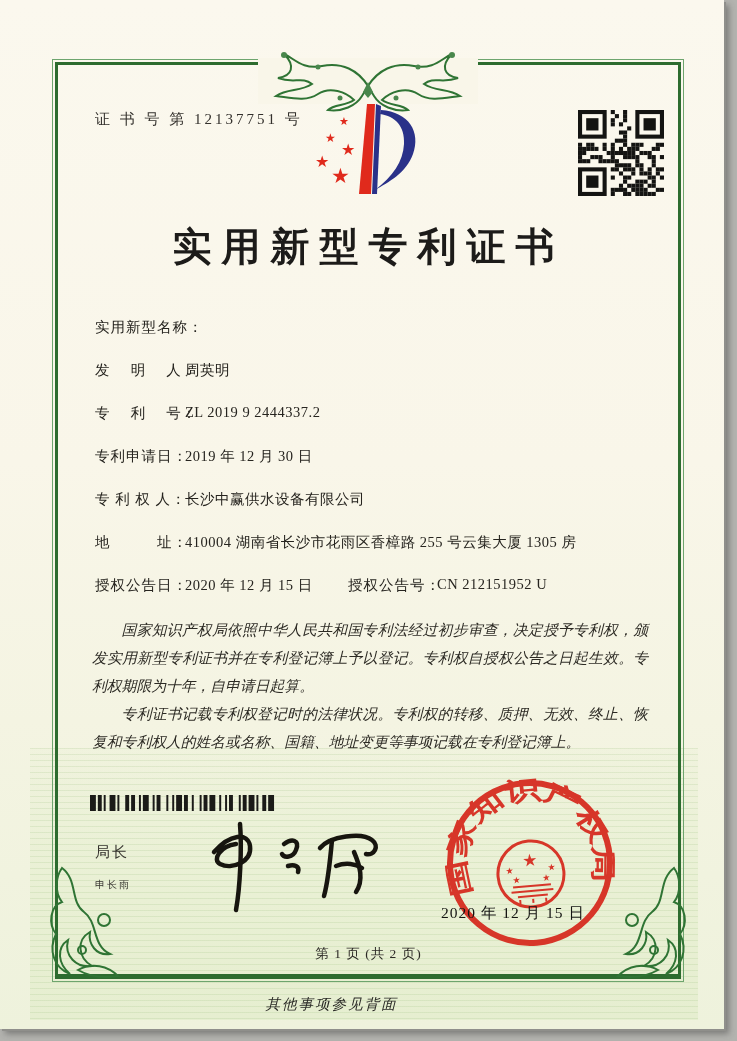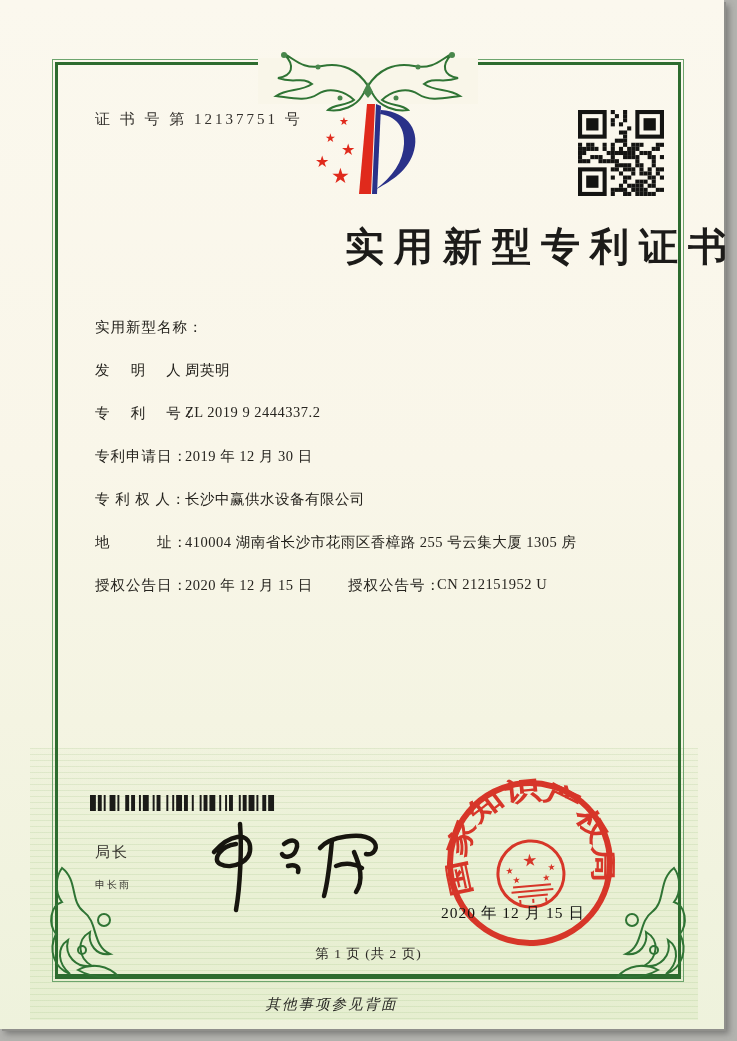--- a/index.html
+++ b/index.html
@@ -33,21 +33,21 @@
   .cjk-kai { font-family:"Liberation Serif","DejaVu Serif",serif; font-style:italic; color:#2a2a26; }
 
   #cert-no { left:95px; top:110px; font-size:15px; letter-spacing:3px; color:#33302c; }
 
   #logo { left:305px; top:98px; width:120px; height:102px; }
   #logo .star { position:absolute; color:#e02a1c; line-height:1; font-family:"DejaVu Sans",sans-serif; }
 
   #qr { left:578px; top:110px; width:86px; height:86px; }
 
   #title {
-    left:0; top:220px; width:737px; text-align:right;
+    left:0; top:220px; width:737px; text-align:center;
     font-size:39px; font-weight:bold; letter-spacing:10px; color:#1c1b19;
   }
 
   .field-row { position:absolute; left:0; top:0; width:647px; height:20px; font-size:14.5px; color:#26241f; }
   .field-row .flabel { position:absolute; left:95px; white-space:pre; letter-spacing:1px; }
   .field-row .fvalue { position:absolute; left:185px; white-space:pre; letter-spacing:.5px; }
   .field-row .flabel2 { position:absolute; left:348px; white-space:pre; letter-spacing:1px; }
   .field-row .fvalue2 { position:absolute; left:437px; white-space:pre; letter-spacing:.5px; }
 
   #body-text {
@@ -301,20 +301,24 @@
     <span class="flabel">地　　　址：</span>
     <span class="fvalue">410004 湖南省长沙市花雨区香樟路 255 号云集大厦 1305 房</span>
   </div>
   <div class="field-row" style="top:576px">
     <span class="flabel">授权公告日：</span>
     <span class="fvalue">2020 年 12 月 15 日</span>
     <span class="flabel2">授权公告号：</span>
     <span class="fvalue2">CN 212151952 U</span>
   </div>
 
+  <div class="abs cjk-kai" id="body-text">
+    <p>国家知识产权局依照中华人民共和国专利法经过初步审查，决定授予专利权，颁发实用新型专利证书并在专利登记簿上予以登记。专利权自授权公告之日起生效。专利权期限为十年，自申请日起算。</p>
+    <p>专利证书记载专利权登记时的法律状况。专利权的转移、质押、无效、终止、恢复和专利权人的姓名或名称、国籍、地址变更等事项记载在专利登记簿上。</p>
+  </div>
 
   <div class="abs" id="barcode">
       <svg width="186" height="16" viewBox="0 0 95 16" preserveAspectRatio="none">
         <rect x="0" y="0" width="3" height="16" fill="#1b1b18"></rect>
         <rect x="4" y="0" width="2" height="16" fill="#1b1b18"></rect>
         <rect x="7" y="0" width="1" height="16" fill="#1b1b18"></rect>
         <rect x="10" y="0" width="3" height="16" fill="#1b1b18"></rect>
         <rect x="14" y="0" width="1" height="16" fill="#1b1b18"></rect>
         <rect x="18" y="0" width="2" height="16" fill="#1b1b18"></rect>
         <rect x="21" y="0" width="2" height="16" fill="#1b1b18"></rect>

